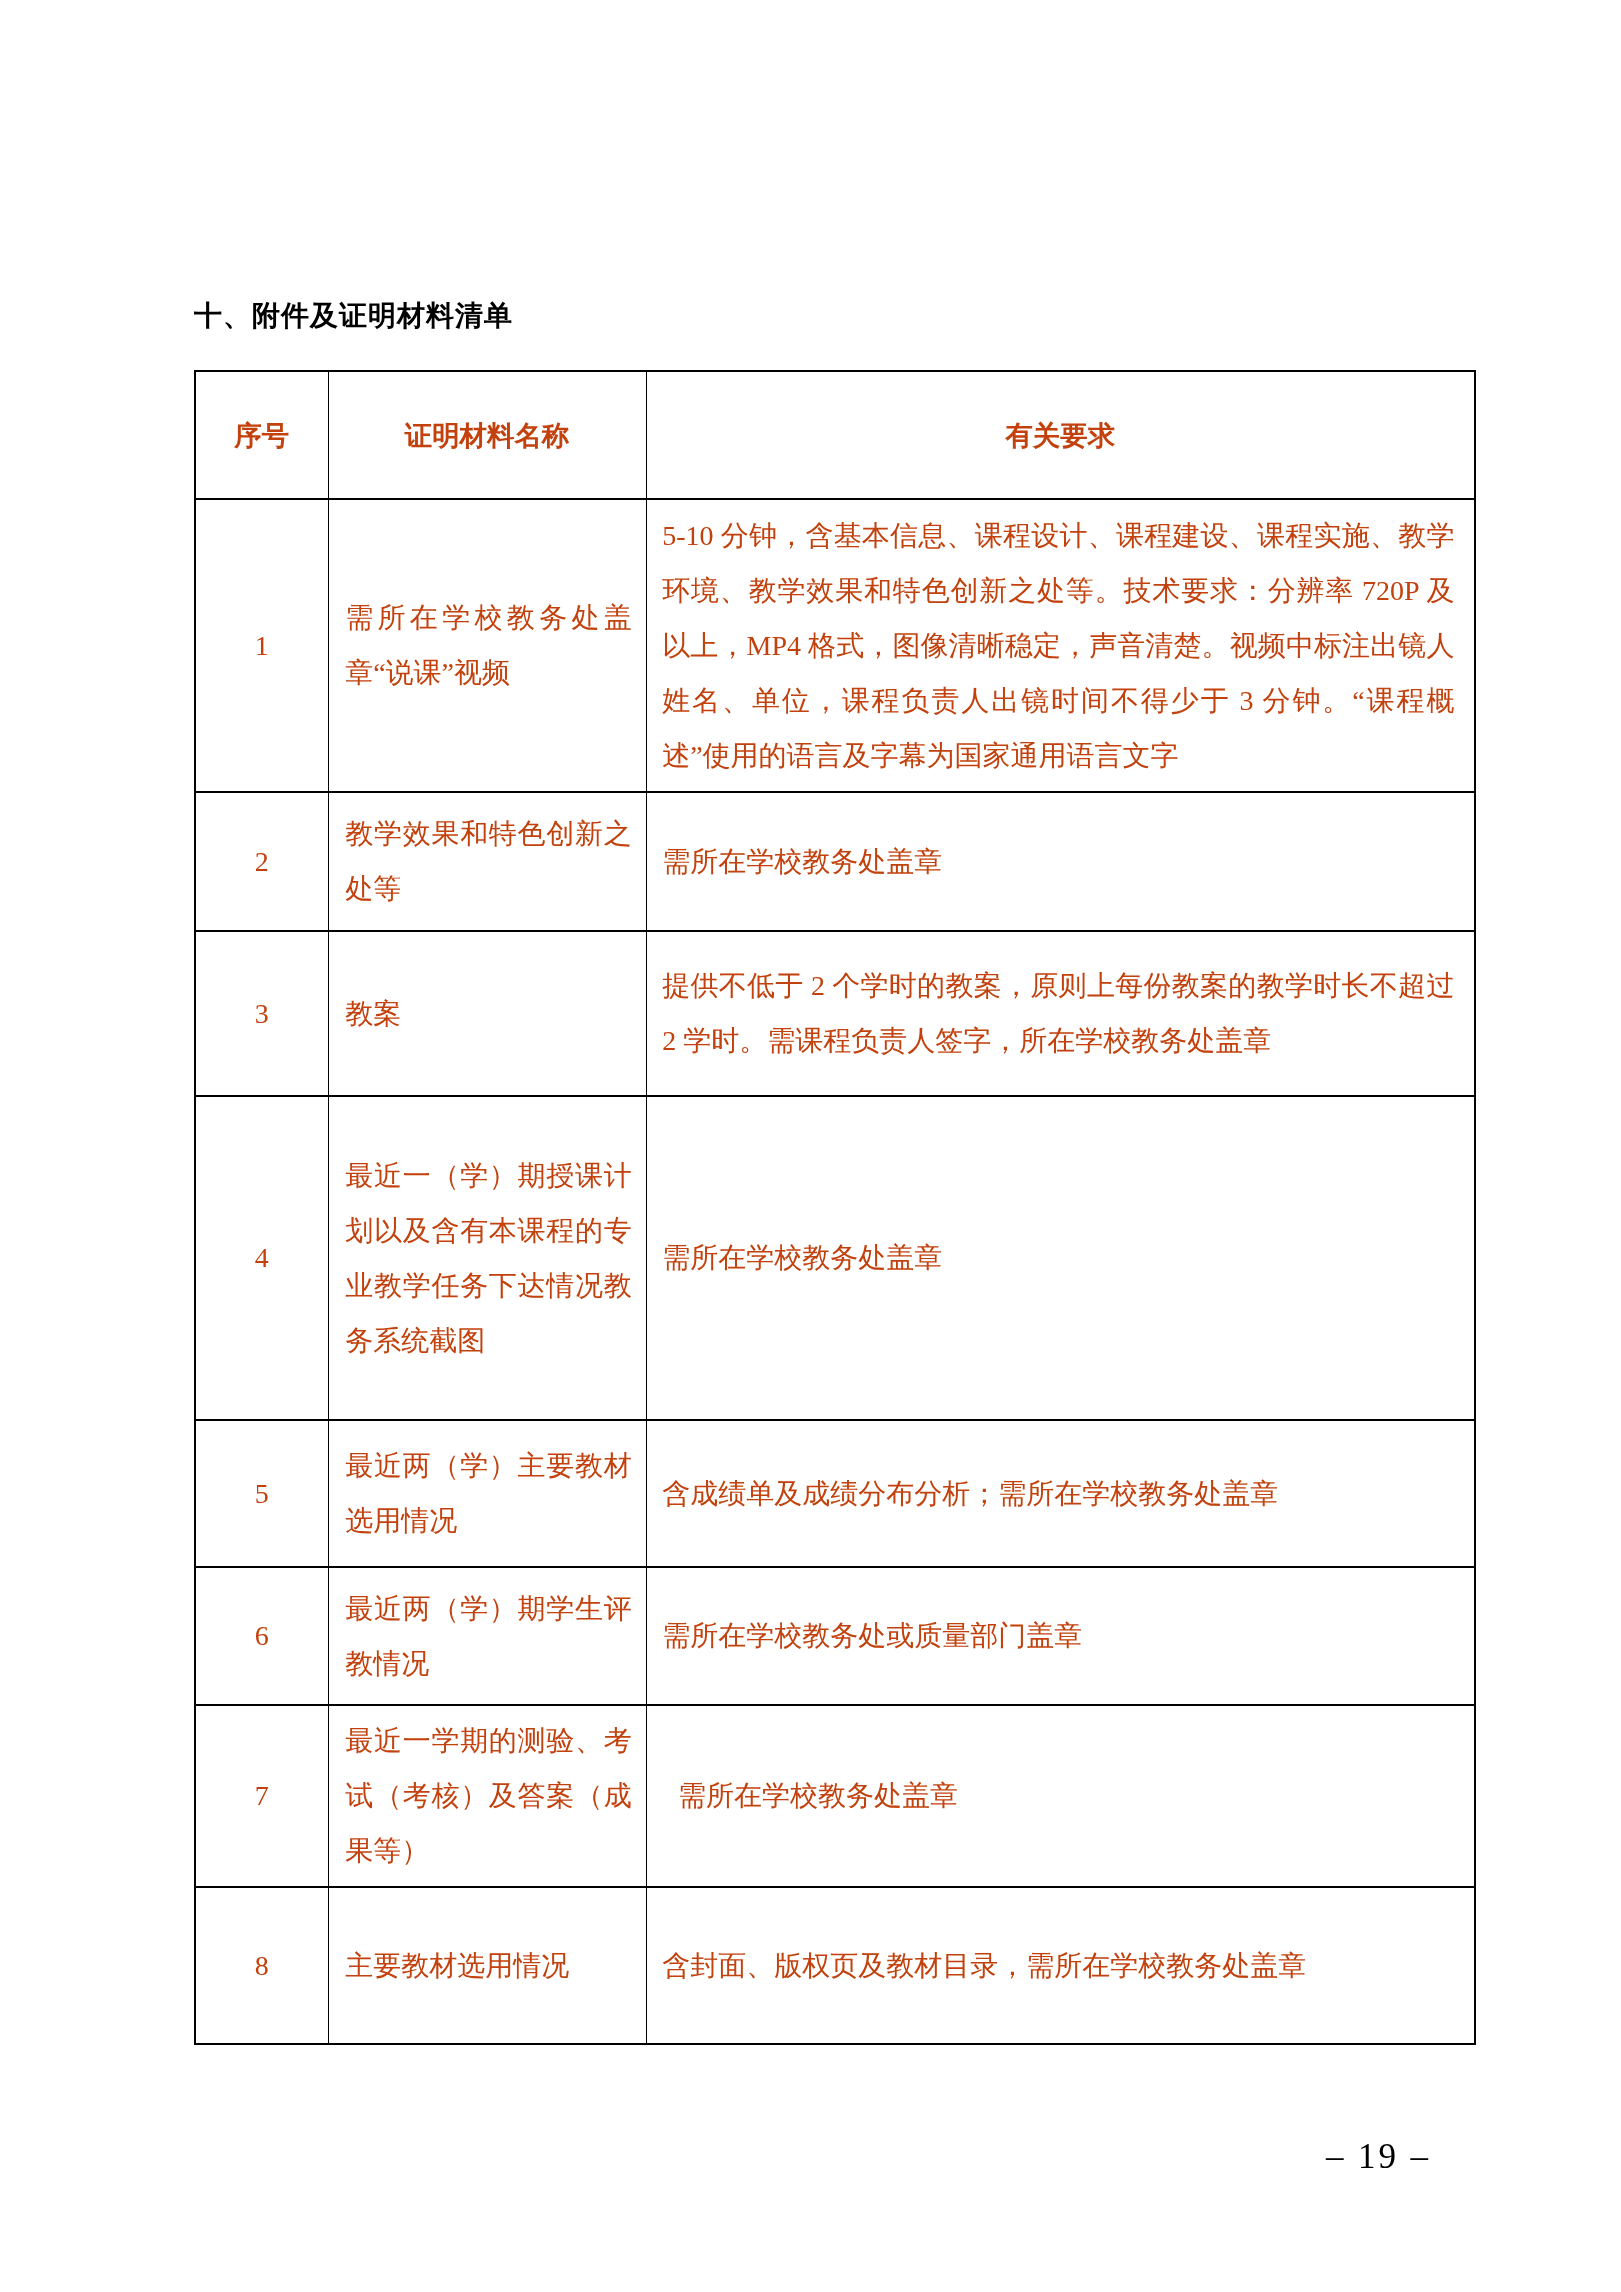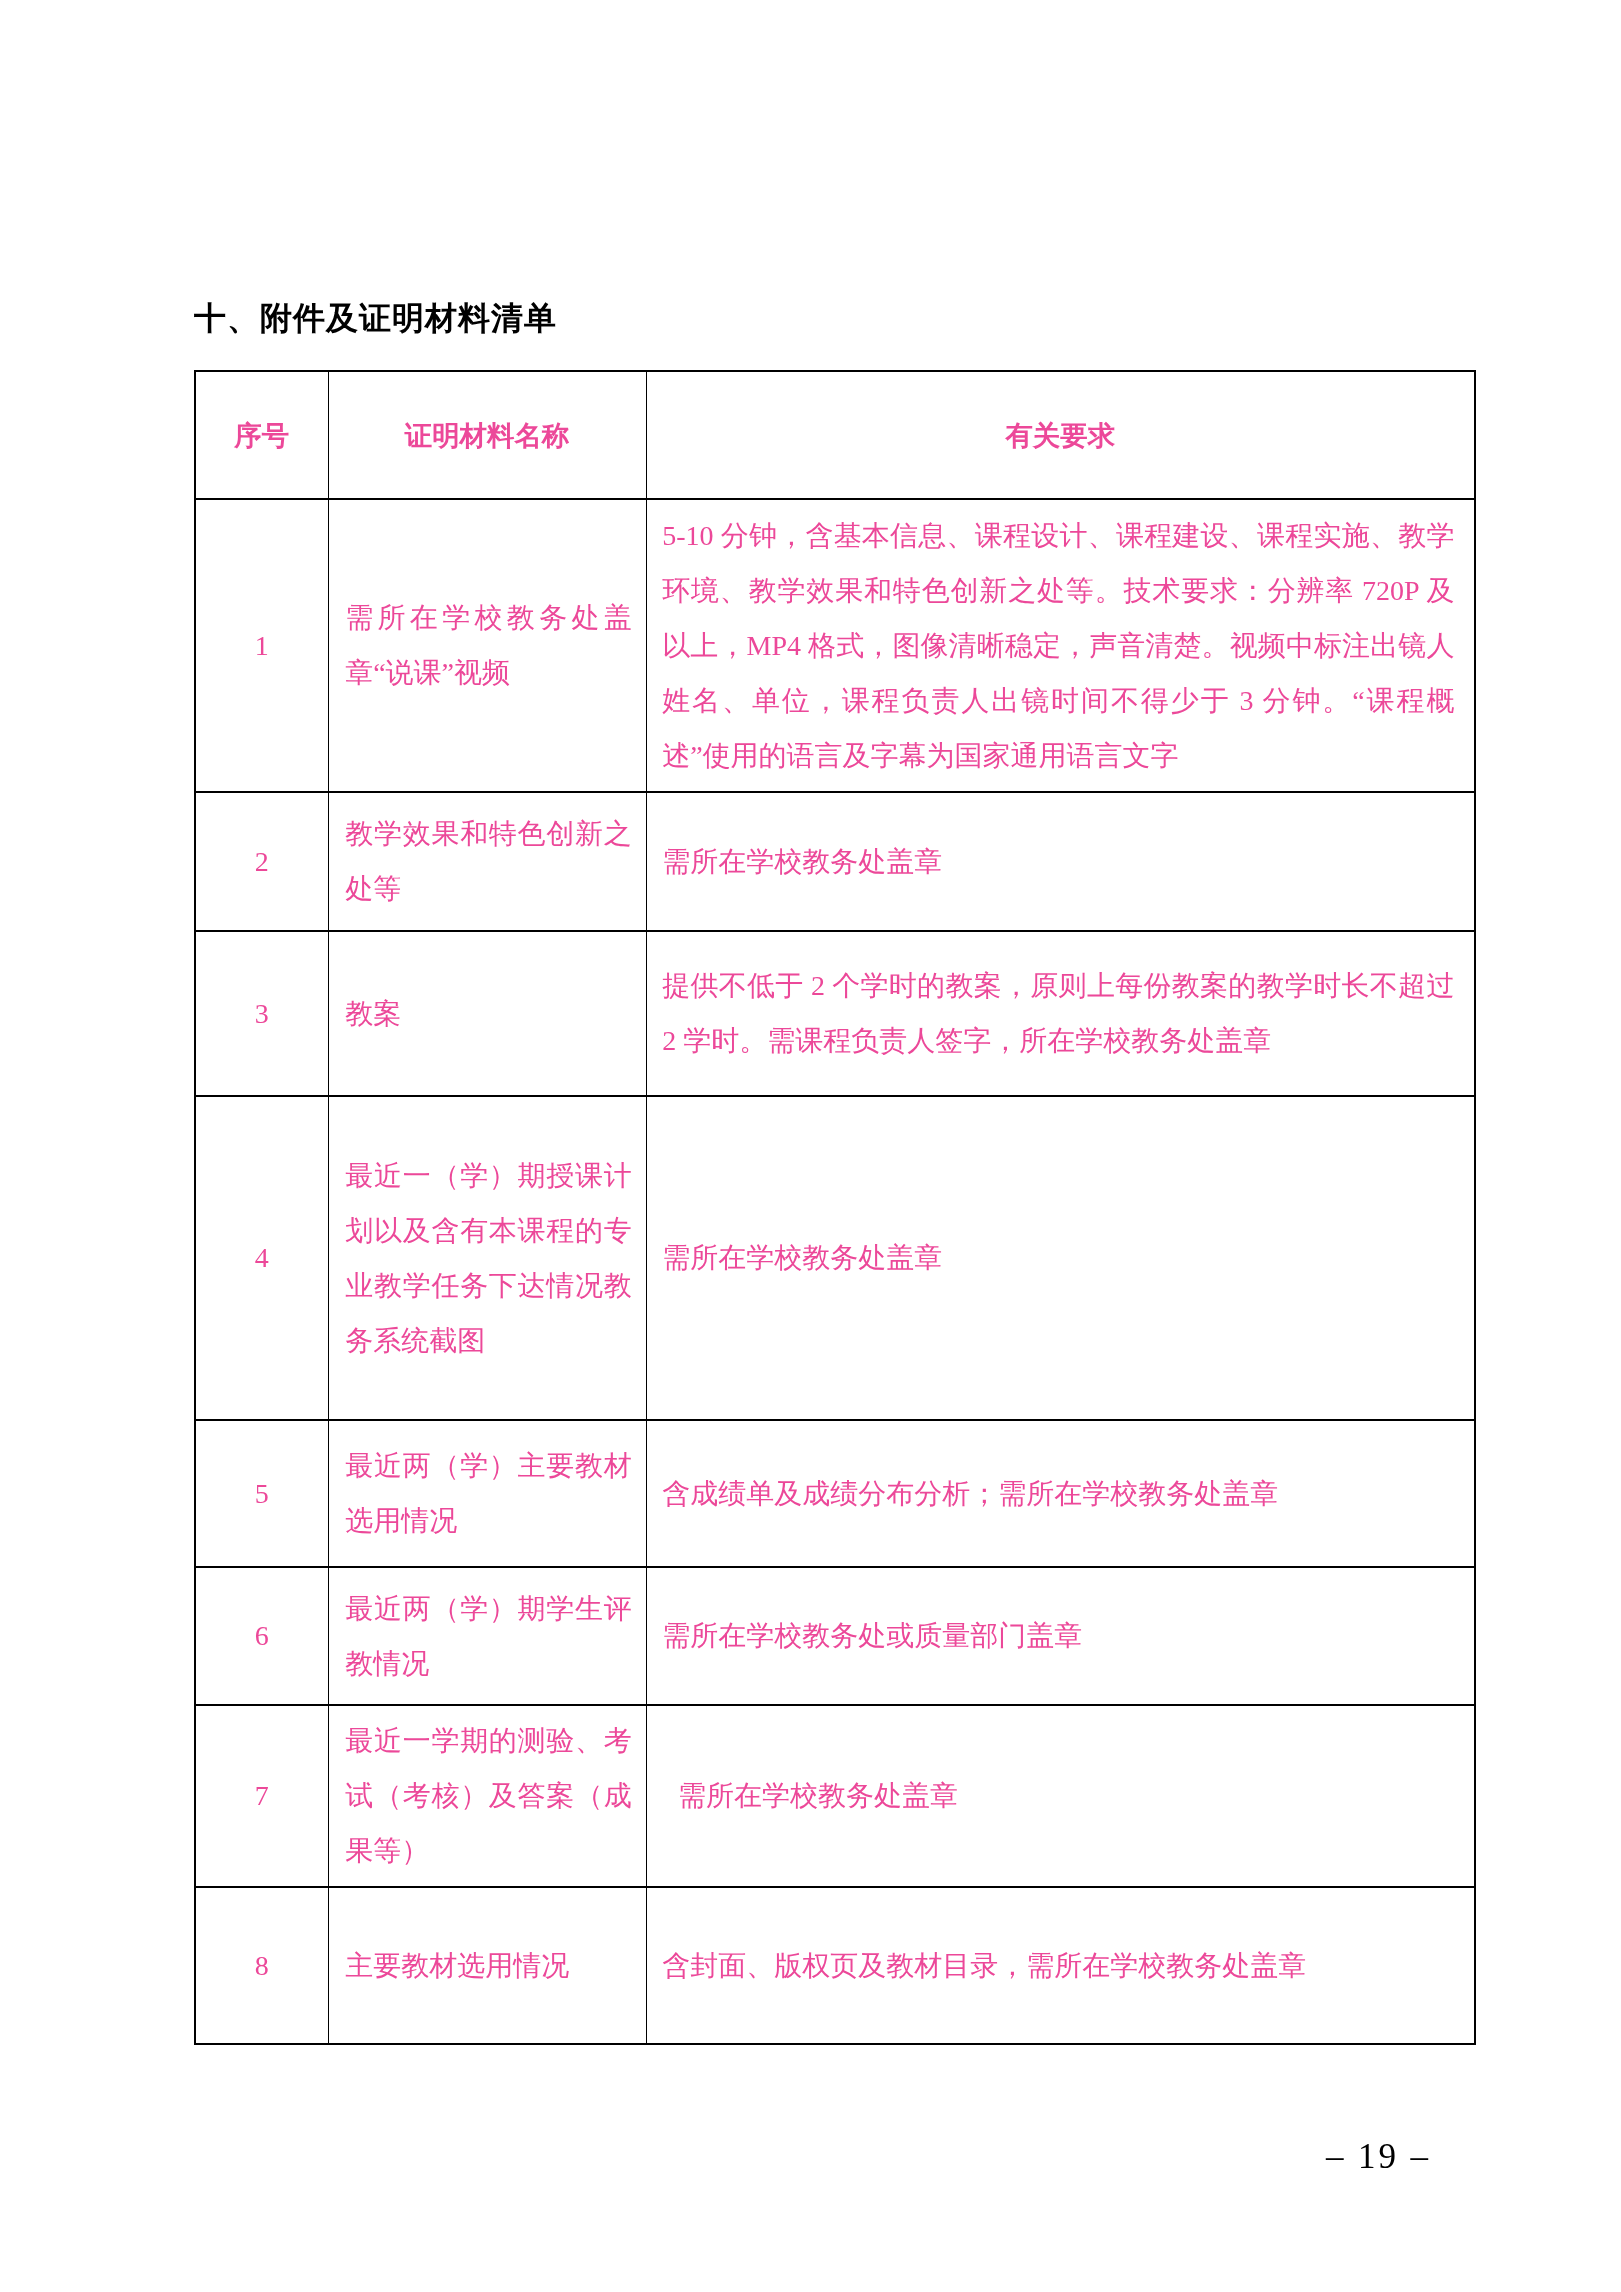--- a/index.html
+++ b/index.html
@@ -12,21 +12,21 @@
     margin: 0 auto;
     overflow: hidden;
     color: #000000;
   }
   .section-title {
     position: absolute;
     left: 194px;
     top: 297px;
     font-family: "Liberation Sans", "DejaVu Sans", sans-serif;
     font-weight: bold;
-    font-size: 32px;
+    font-size: 28px;
     letter-spacing: 1px;
     color: #000000;
     white-space: nowrap;
   }
   table.materials {
     position: absolute;
     left: 194px;
     top: 370px;
     width: 1280px;
     border-collapse: collapse;
@@ -35,21 +35,21 @@
   }
   table.materials th,
   table.materials td {
     border: 1px solid #000000;
     border-top-width: 2px;
     border-bottom-width: 2px;
     vertical-align: middle;
     font-family: "Liberation Serif", "DejaVu Serif", serif;
     font-size: 28px;
     line-height: 55px;
-    color: #ec4899;
+    color: #c2410c;
     margin-top: 8px;
   }
   table.materials thead th {
     font-family: "Liberation Sans", "DejaVu Sans", sans-serif;
     font-weight: bold;
     font-size: 27.4px;
     text-align: center;
   }
   td.cell-no {
     text-align: center;

